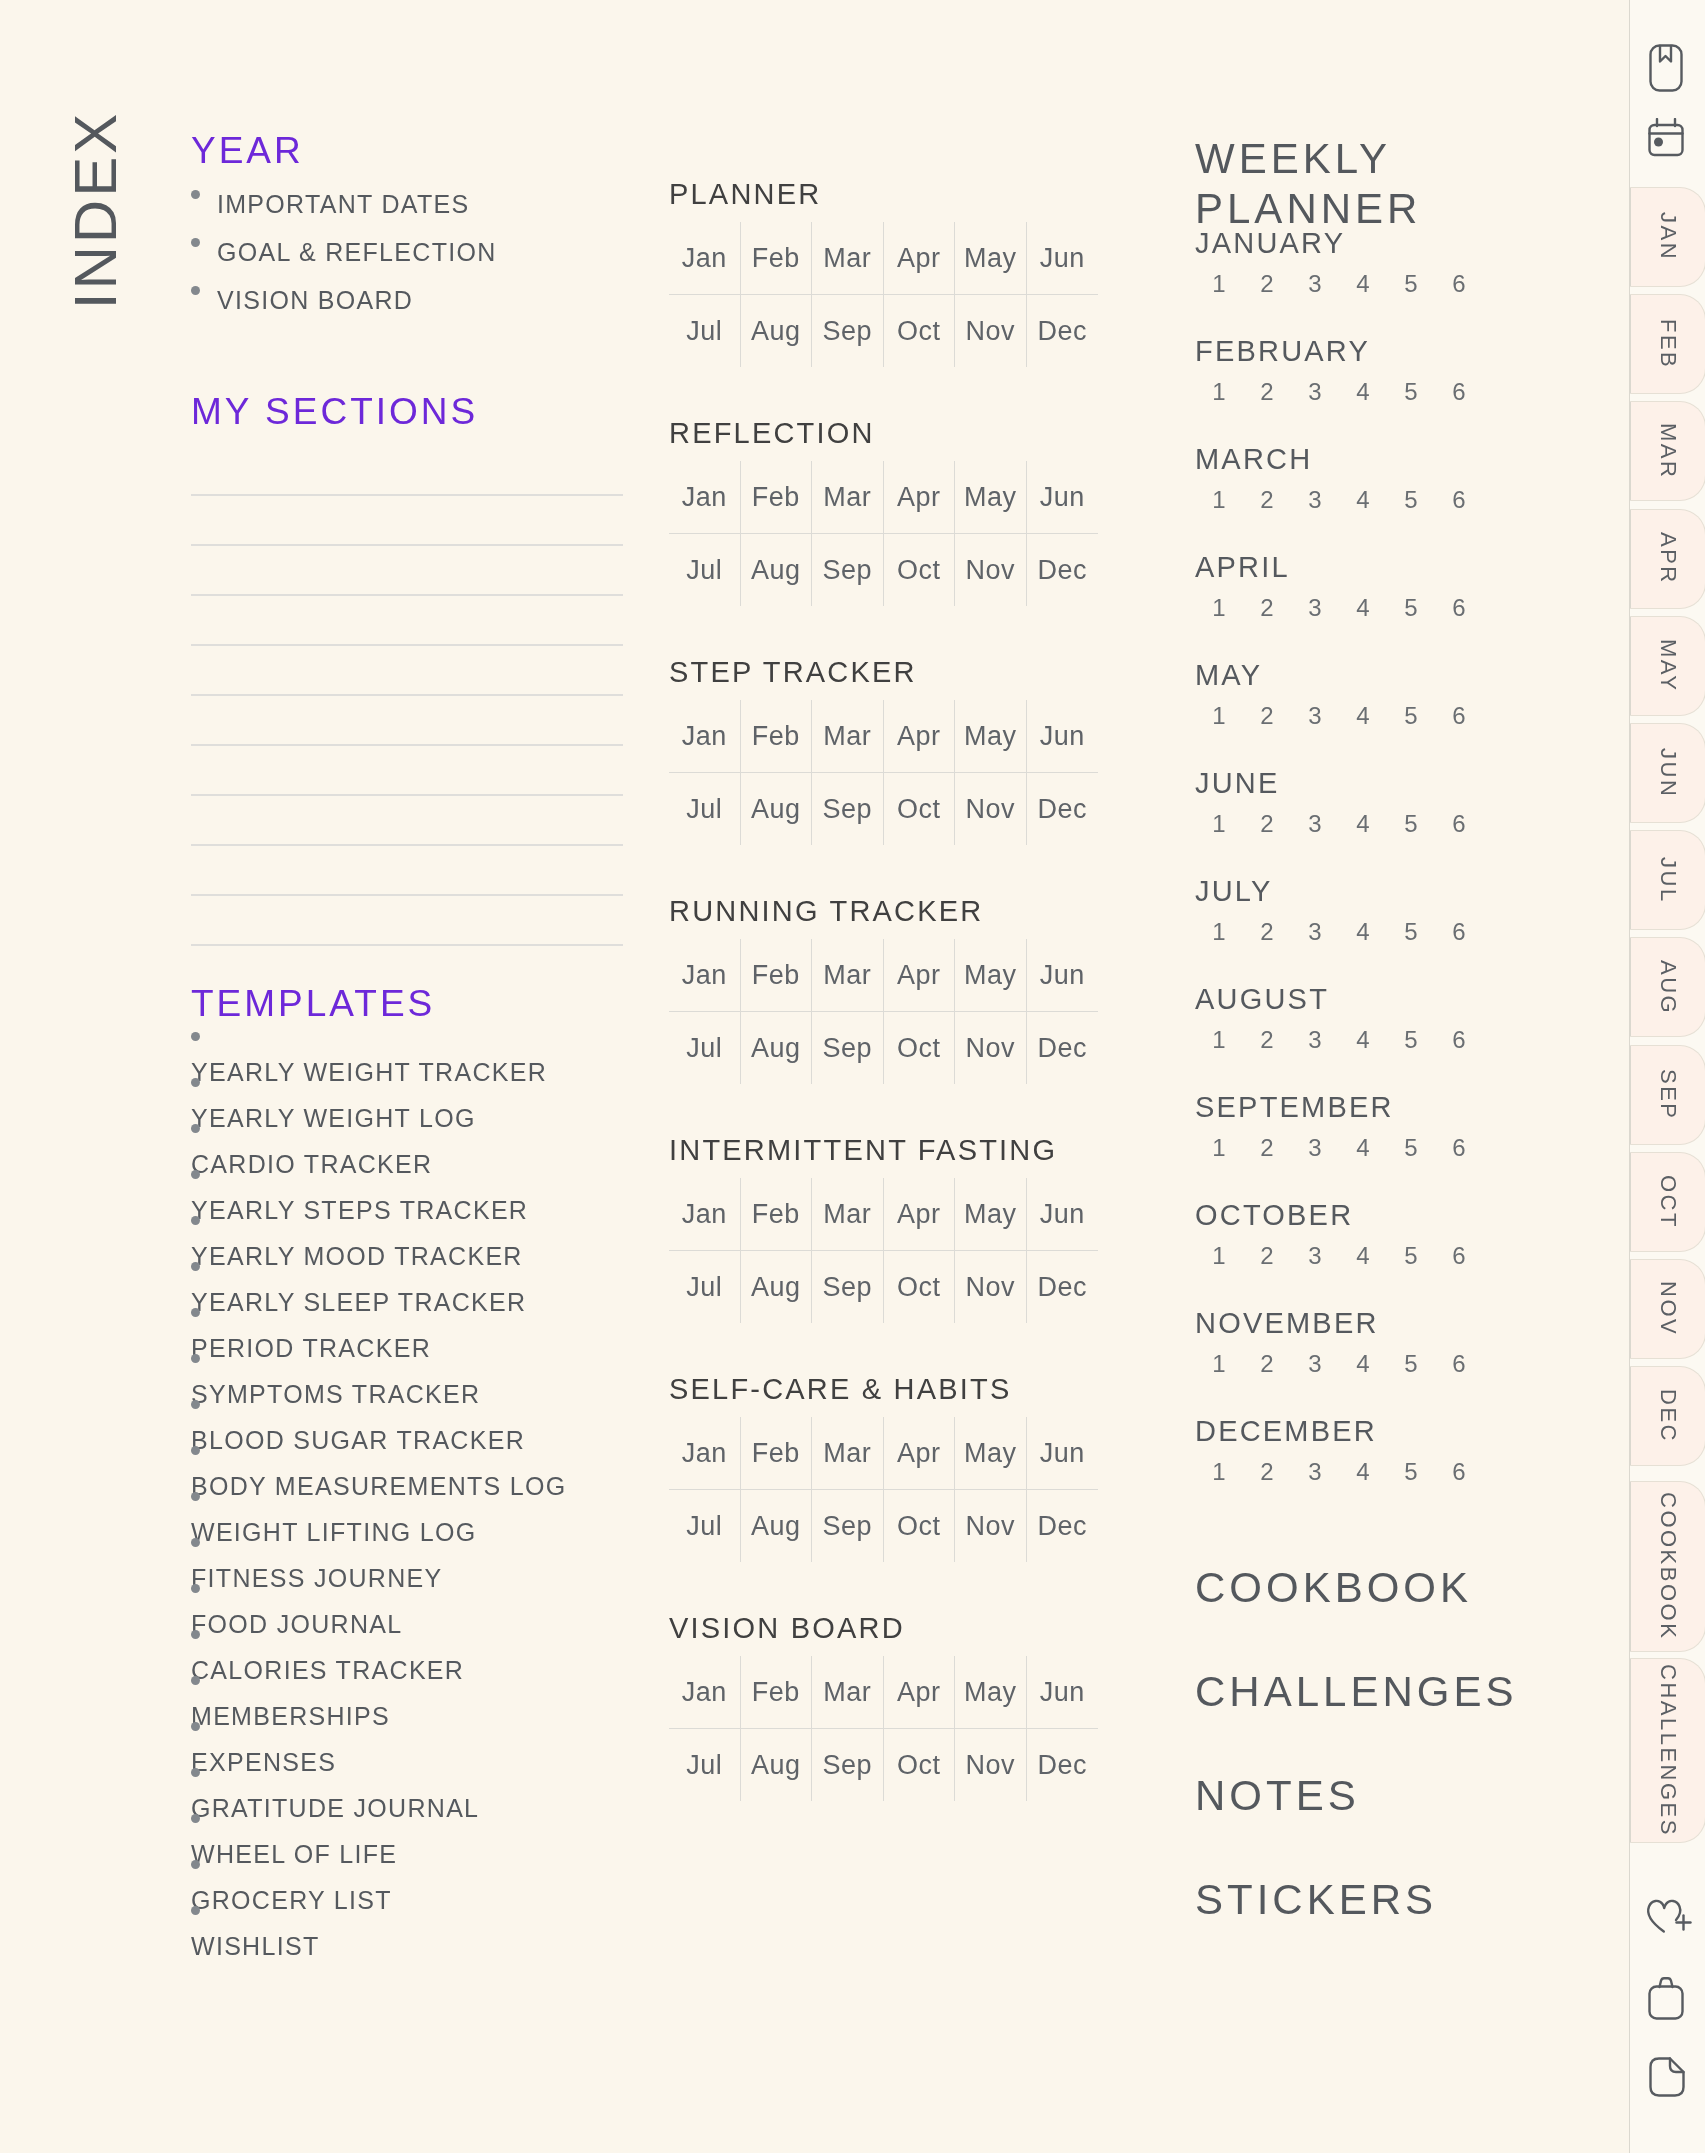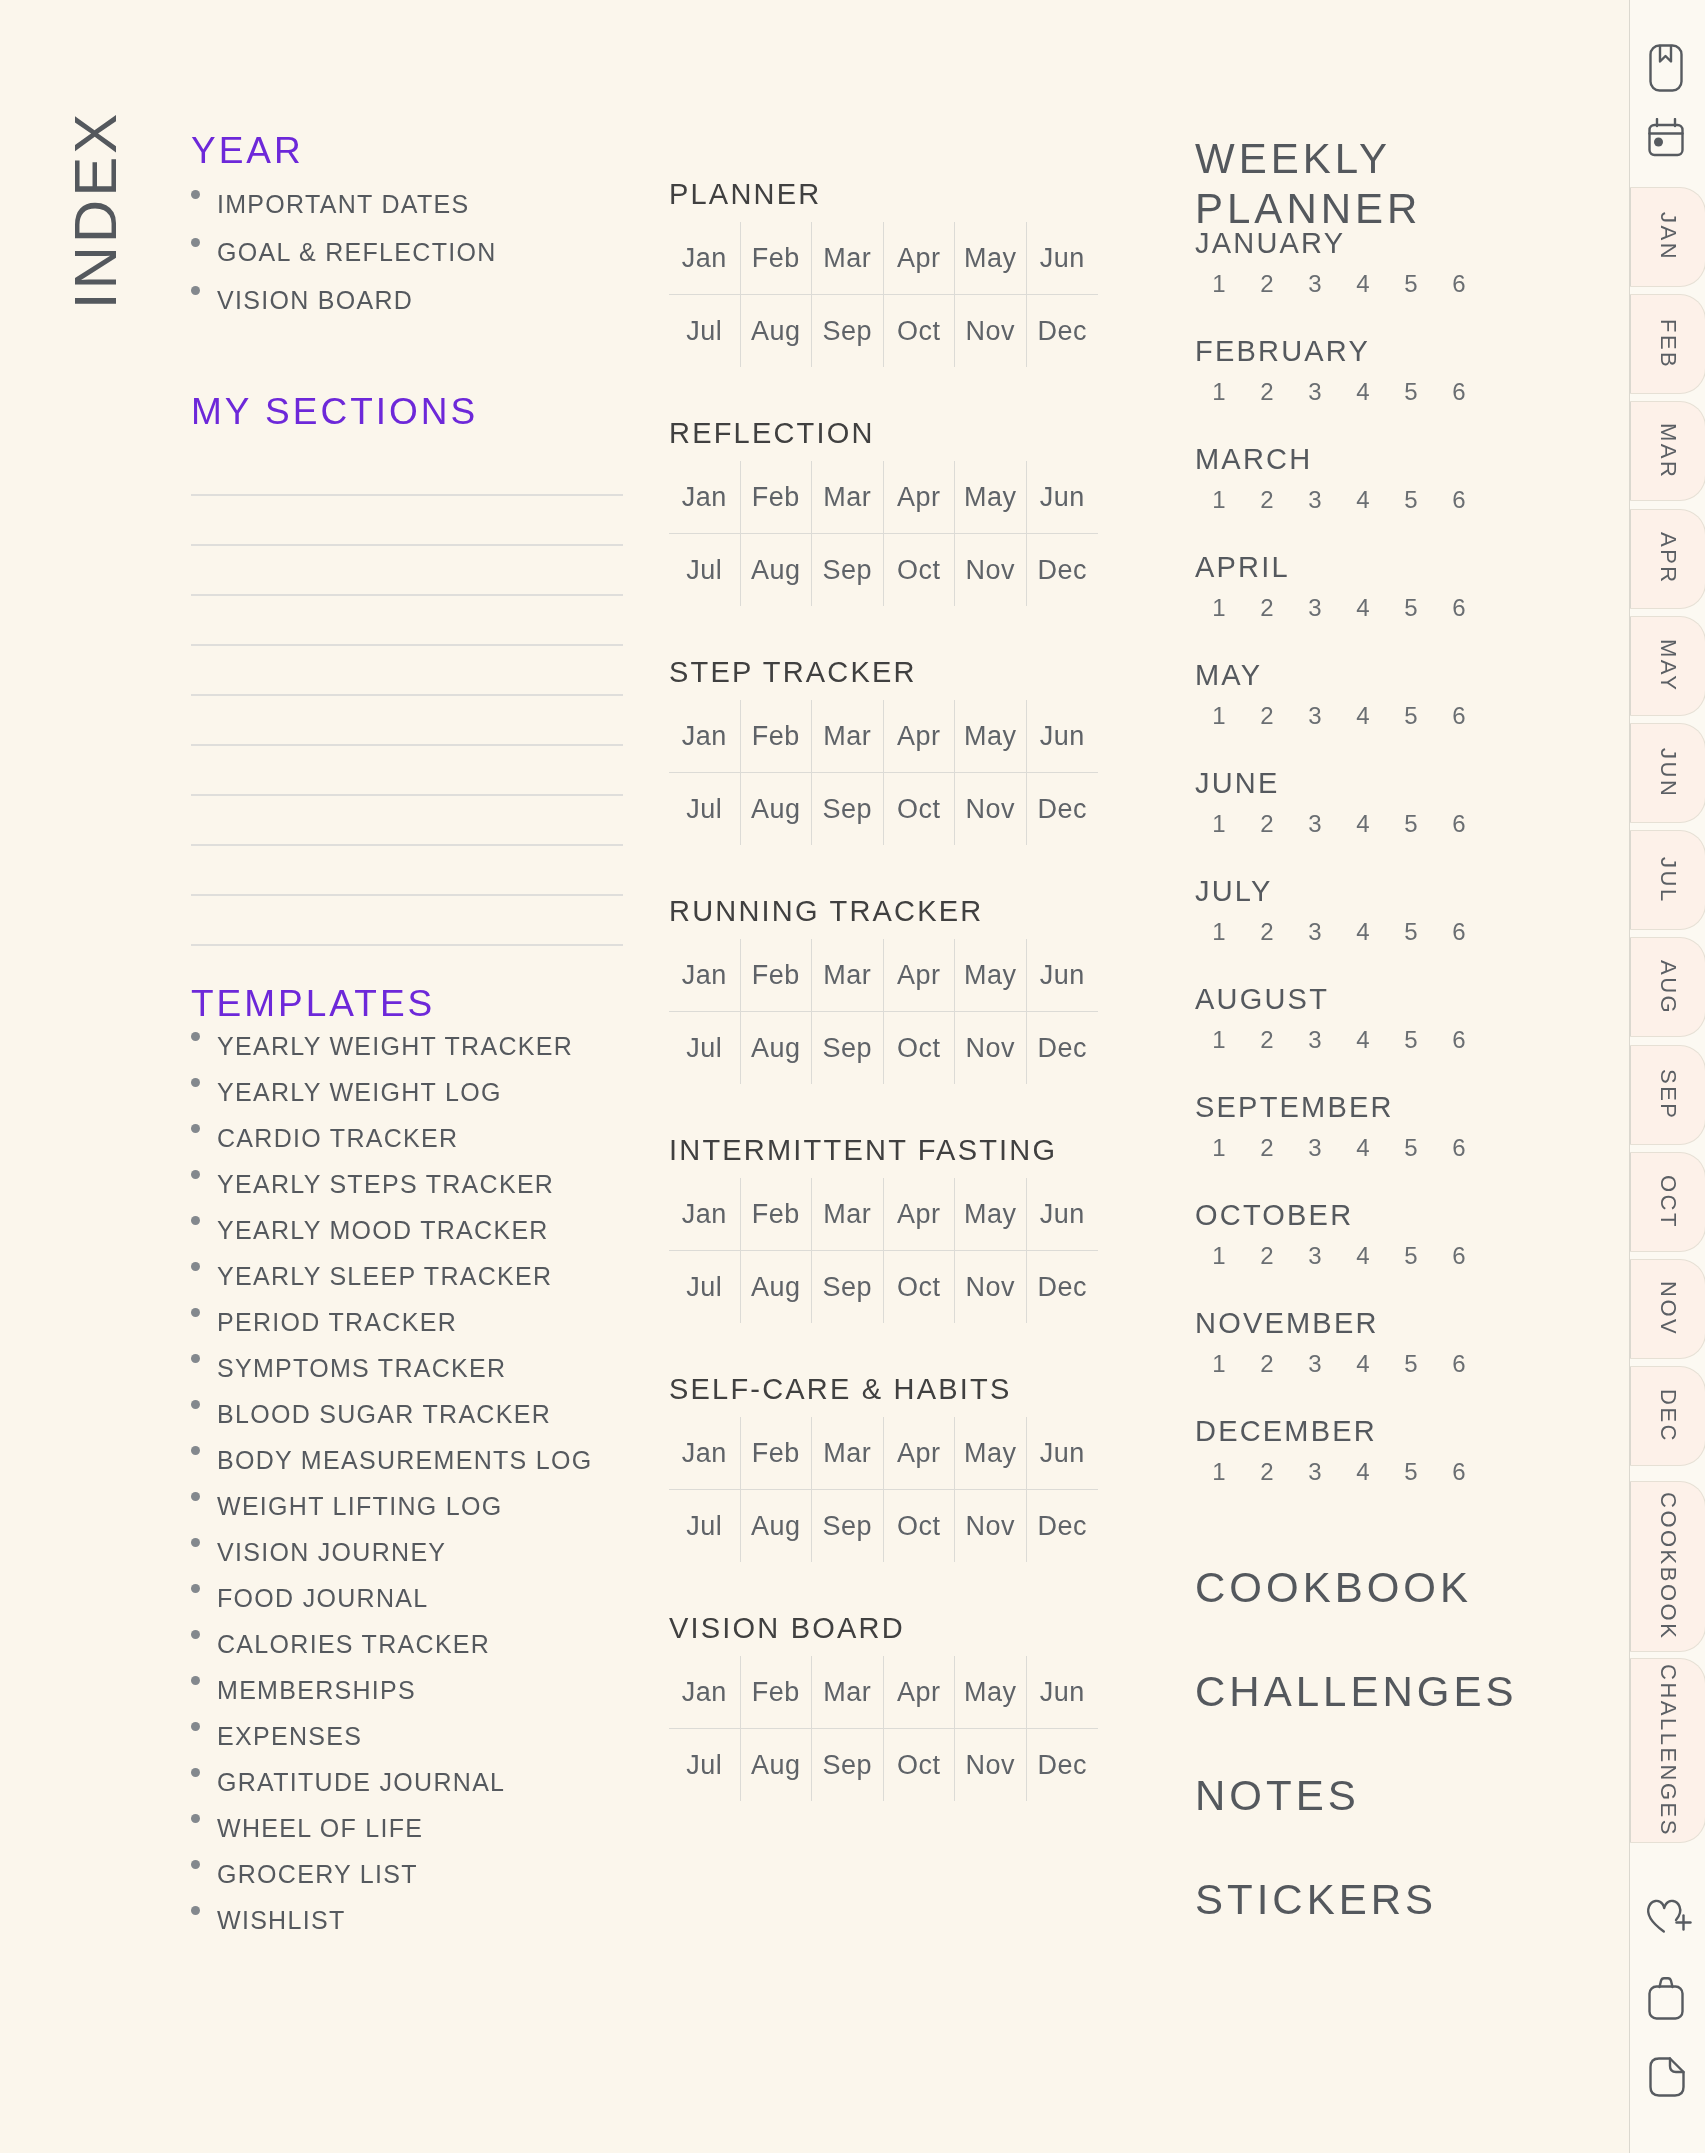--- a/index.html
+++ b/index.html
@@ -17,21 +17,21 @@
     transform:rotate(-90deg);color:#54585d;
   }
   
   .col-left{position:absolute;left:191px;top:131px;width:438px;}
   .h-sub{font-size:37px;letter-spacing:3px;height:40px;line-height:40px;color:#6d28d9;}
   .bullets{list-style:none;margin:0;padding:0;}
   .bullets li{
     height:48px;display:flex;align-items:flex-start;gap:17px;
     font-size:25px;letter-spacing:1.3px;color:#55595e;cursor:pointer;
   }
-  .bullets.tpl li{height:46px;}
+  .bullets.tpl li{height:46px;flex-direction:column;}
   .dot{width:9px;height:9px;border-radius:50%;background:#83888d;flex:0 0 auto;}
   .year-list{margin-top:19px;}
   .mysections-h{margin-top:58px;}
   .lines{margin-top:14px;width:432px;}
   .lines .bline{height:48px;border-bottom:2px solid #dfdedb;}
   .templates-h{margin-top:38px;}
   .tpl-list{margin-top:8px;}
   
   .col-mid{position:absolute;left:669px;top:134px;width:429px;}
   .h-big{font-size:42px;letter-spacing:4px;height:50px;line-height:50px;color:#54585d;}
@@ -181,21 +181,21 @@
     <span>BODY MEASUREMENTS LOG</span>
   </li>
 
   <li>
     <span class="dot"></span>
     <span>WEIGHT LIFTING LOG</span>
   </li>
 
   <li>
     <span class="dot"></span>
-    <span>VISION JOURNEY</span>
+    <span>FITNESS JOURNEY</span>
   </li>
 
   <li>
     <span class="dot"></span>
     <span>FOOD JOURNAL</span>
   </li>
 
   <li>
     <span class="dot"></span>
     <span>CALORIES TRACKER</span>

